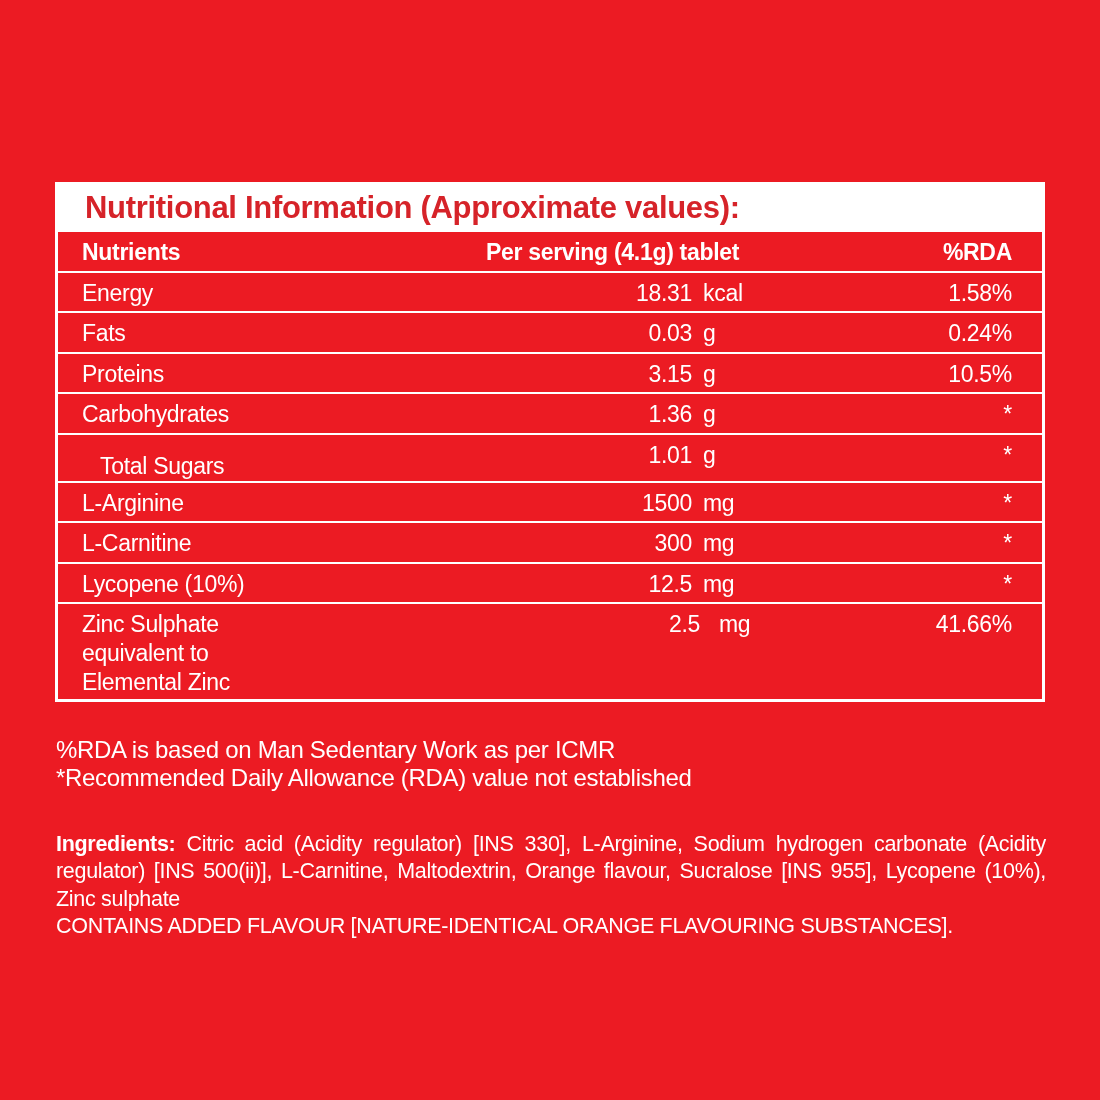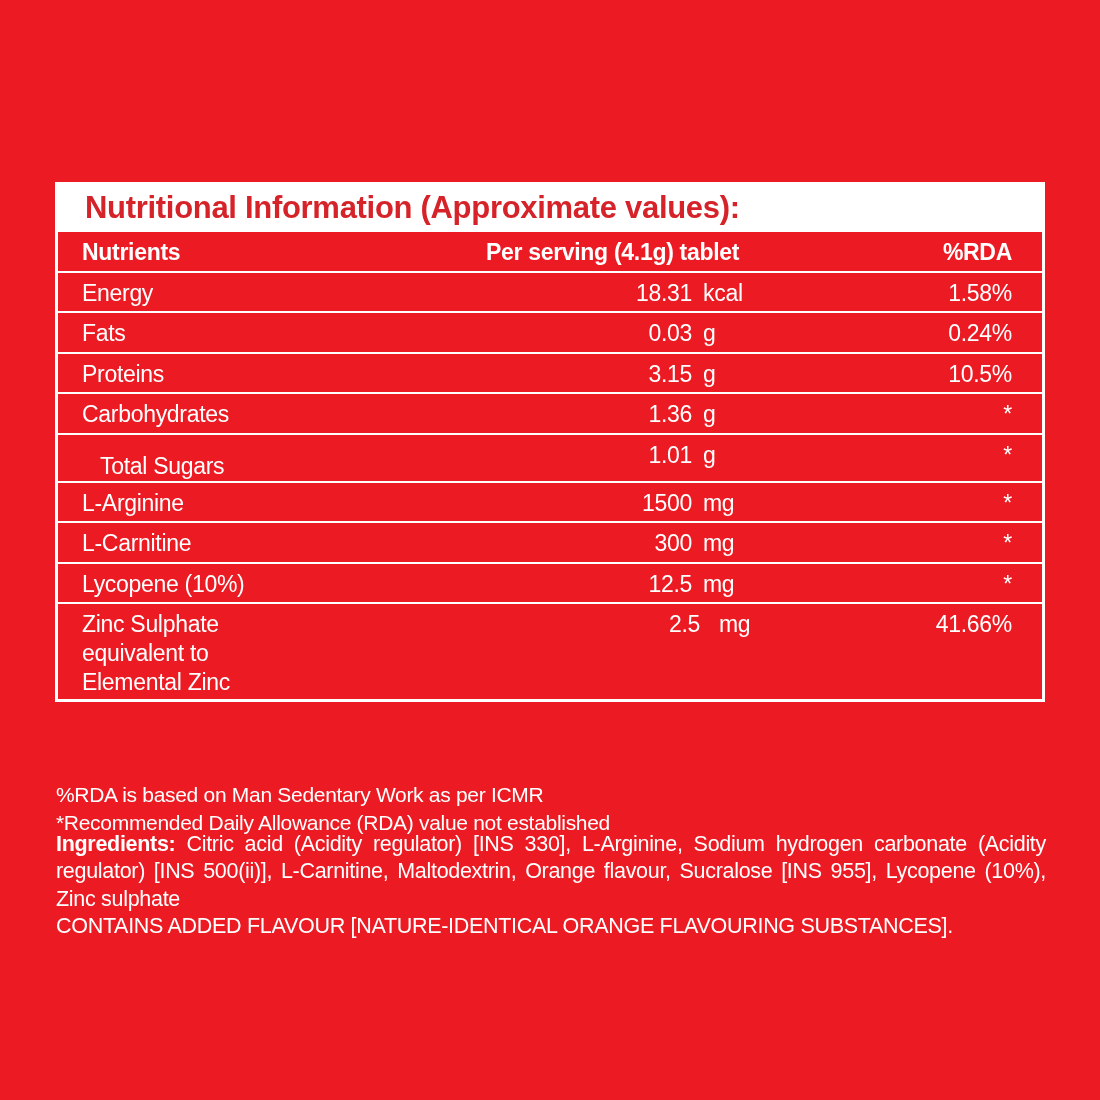--- a/index.html
+++ b/index.html
@@ -45,21 +45,21 @@
   .c-label{ flex:0 0 400px; padding-left:24px; white-space:pre-line; }
   .c-label.indent{ padding-left:42px;margin-top:11px; }
   .c-num{ flex:0 0 234px; text-align:right; }
   .c-unit{ flex:0 0 120px; padding-left:11px; text-align:left; }
   .c-rda{ flex:1 1 auto; text-align:right; padding-right:30px; }
   .c-serving{ flex:0 0 354px; text-align:center; padding-right:45px; }
 
   
   .footnotes{
     position:absolute; left:56px; top:736px;
-    font-size:21px; line-height:27.5px;margin-top:45px;
+    font-size:24px; line-height:27.5px;
   }
   .ingredients{
     position:absolute; left:56px; top:831px; width:990px;
     font-size:21.5px; line-height:27.4px;
   }
   .ing-par{ text-align:justify; }
   .bold{ font-weight:bold; }
 </style>
 </head>
 <body>

